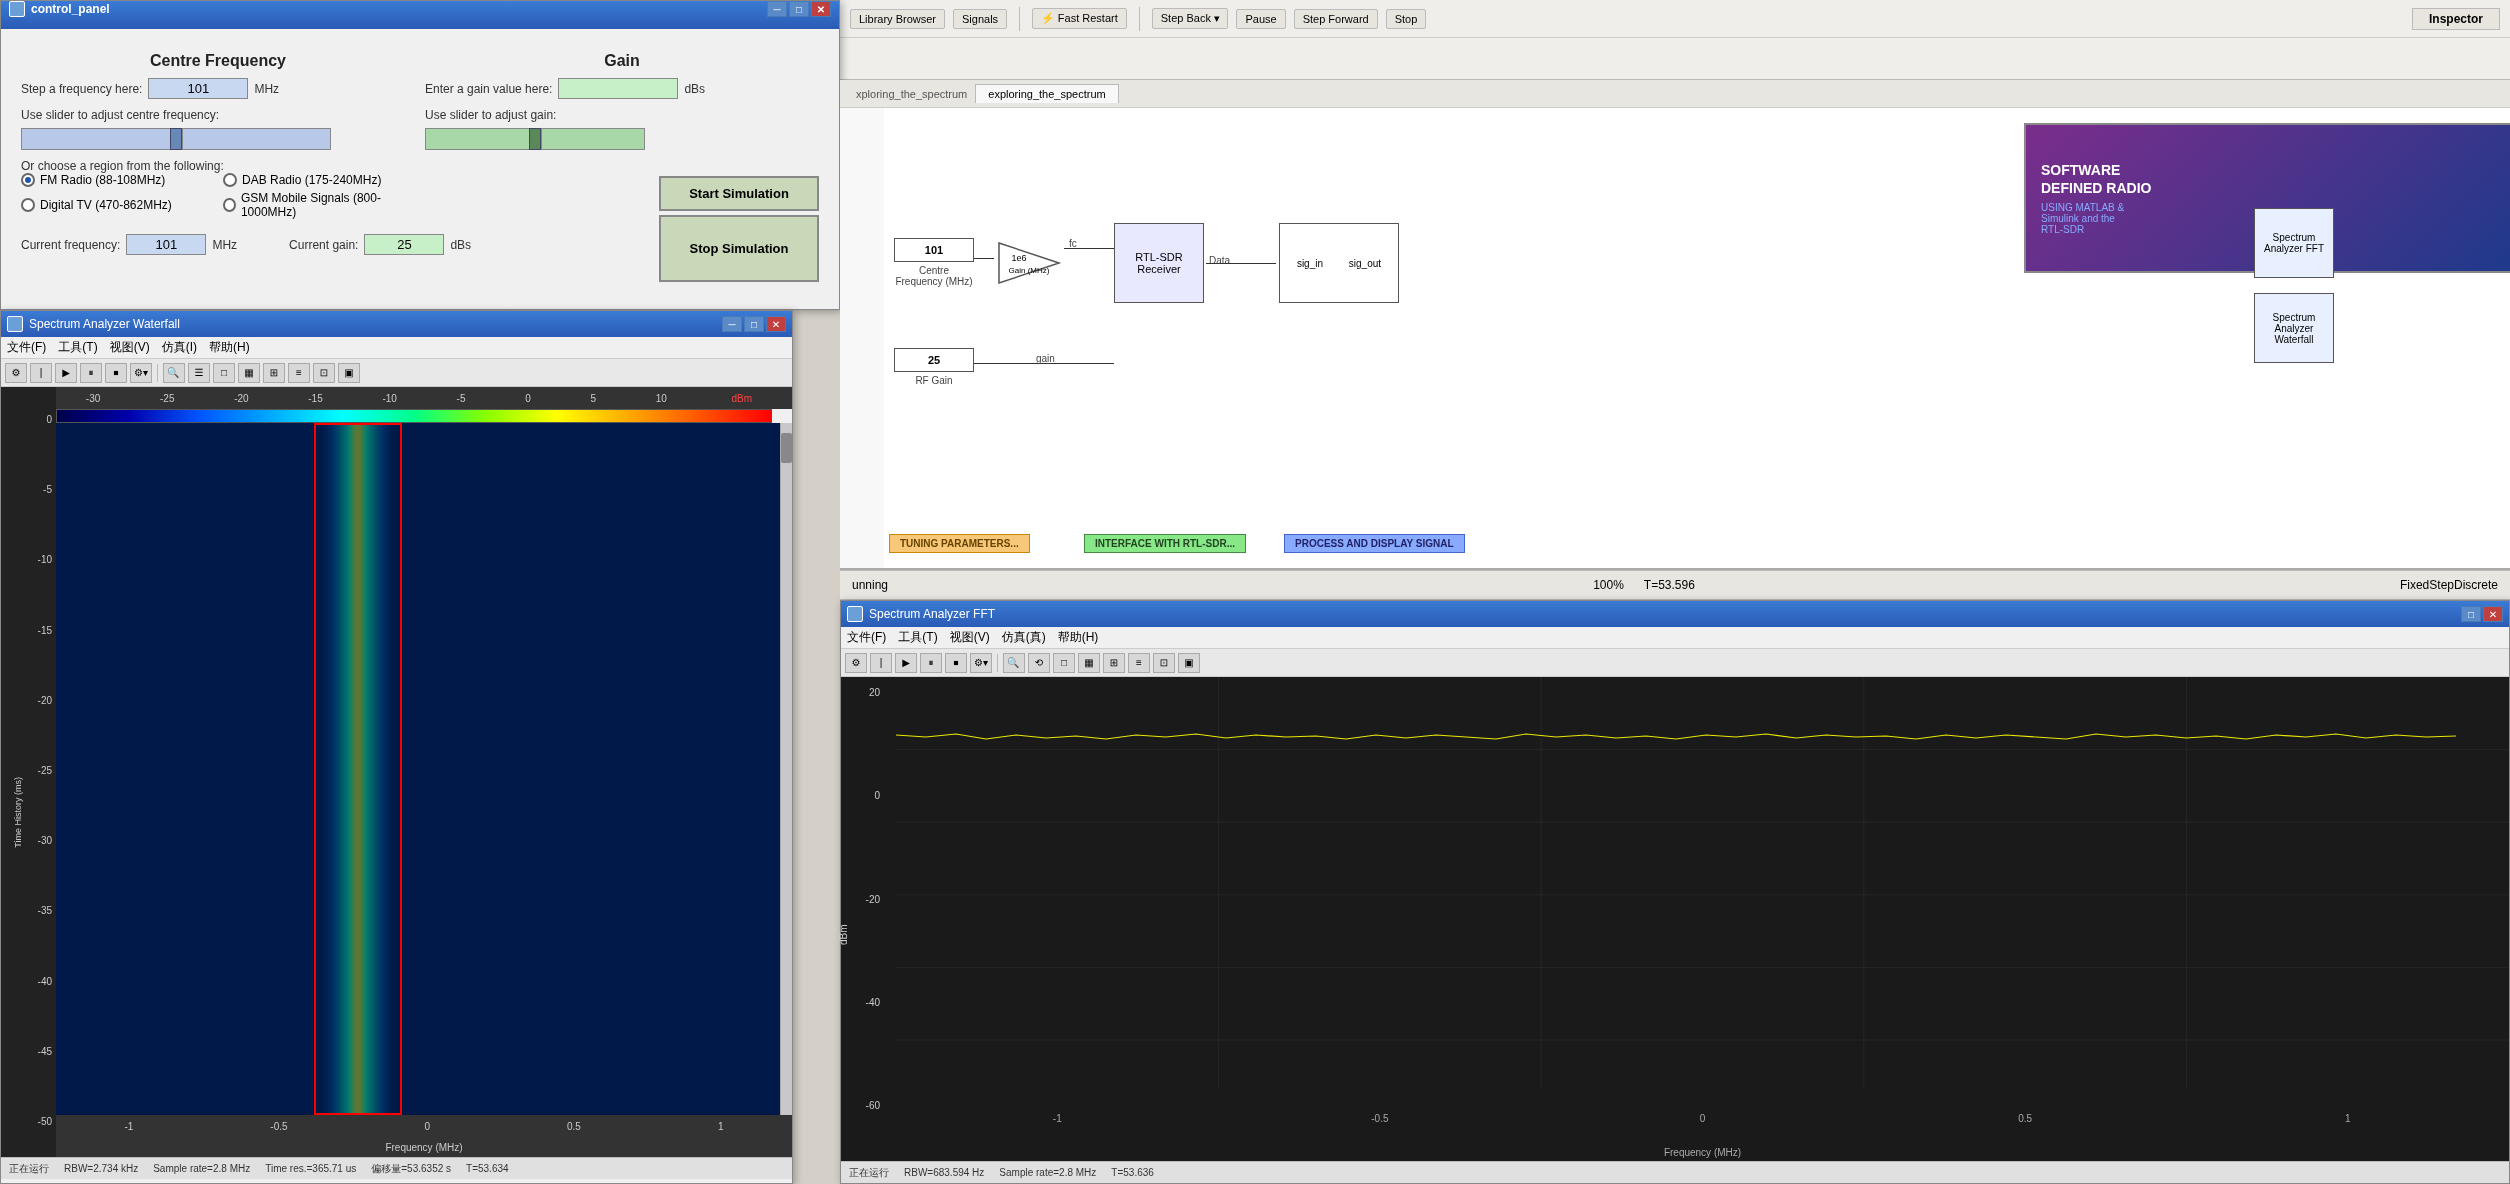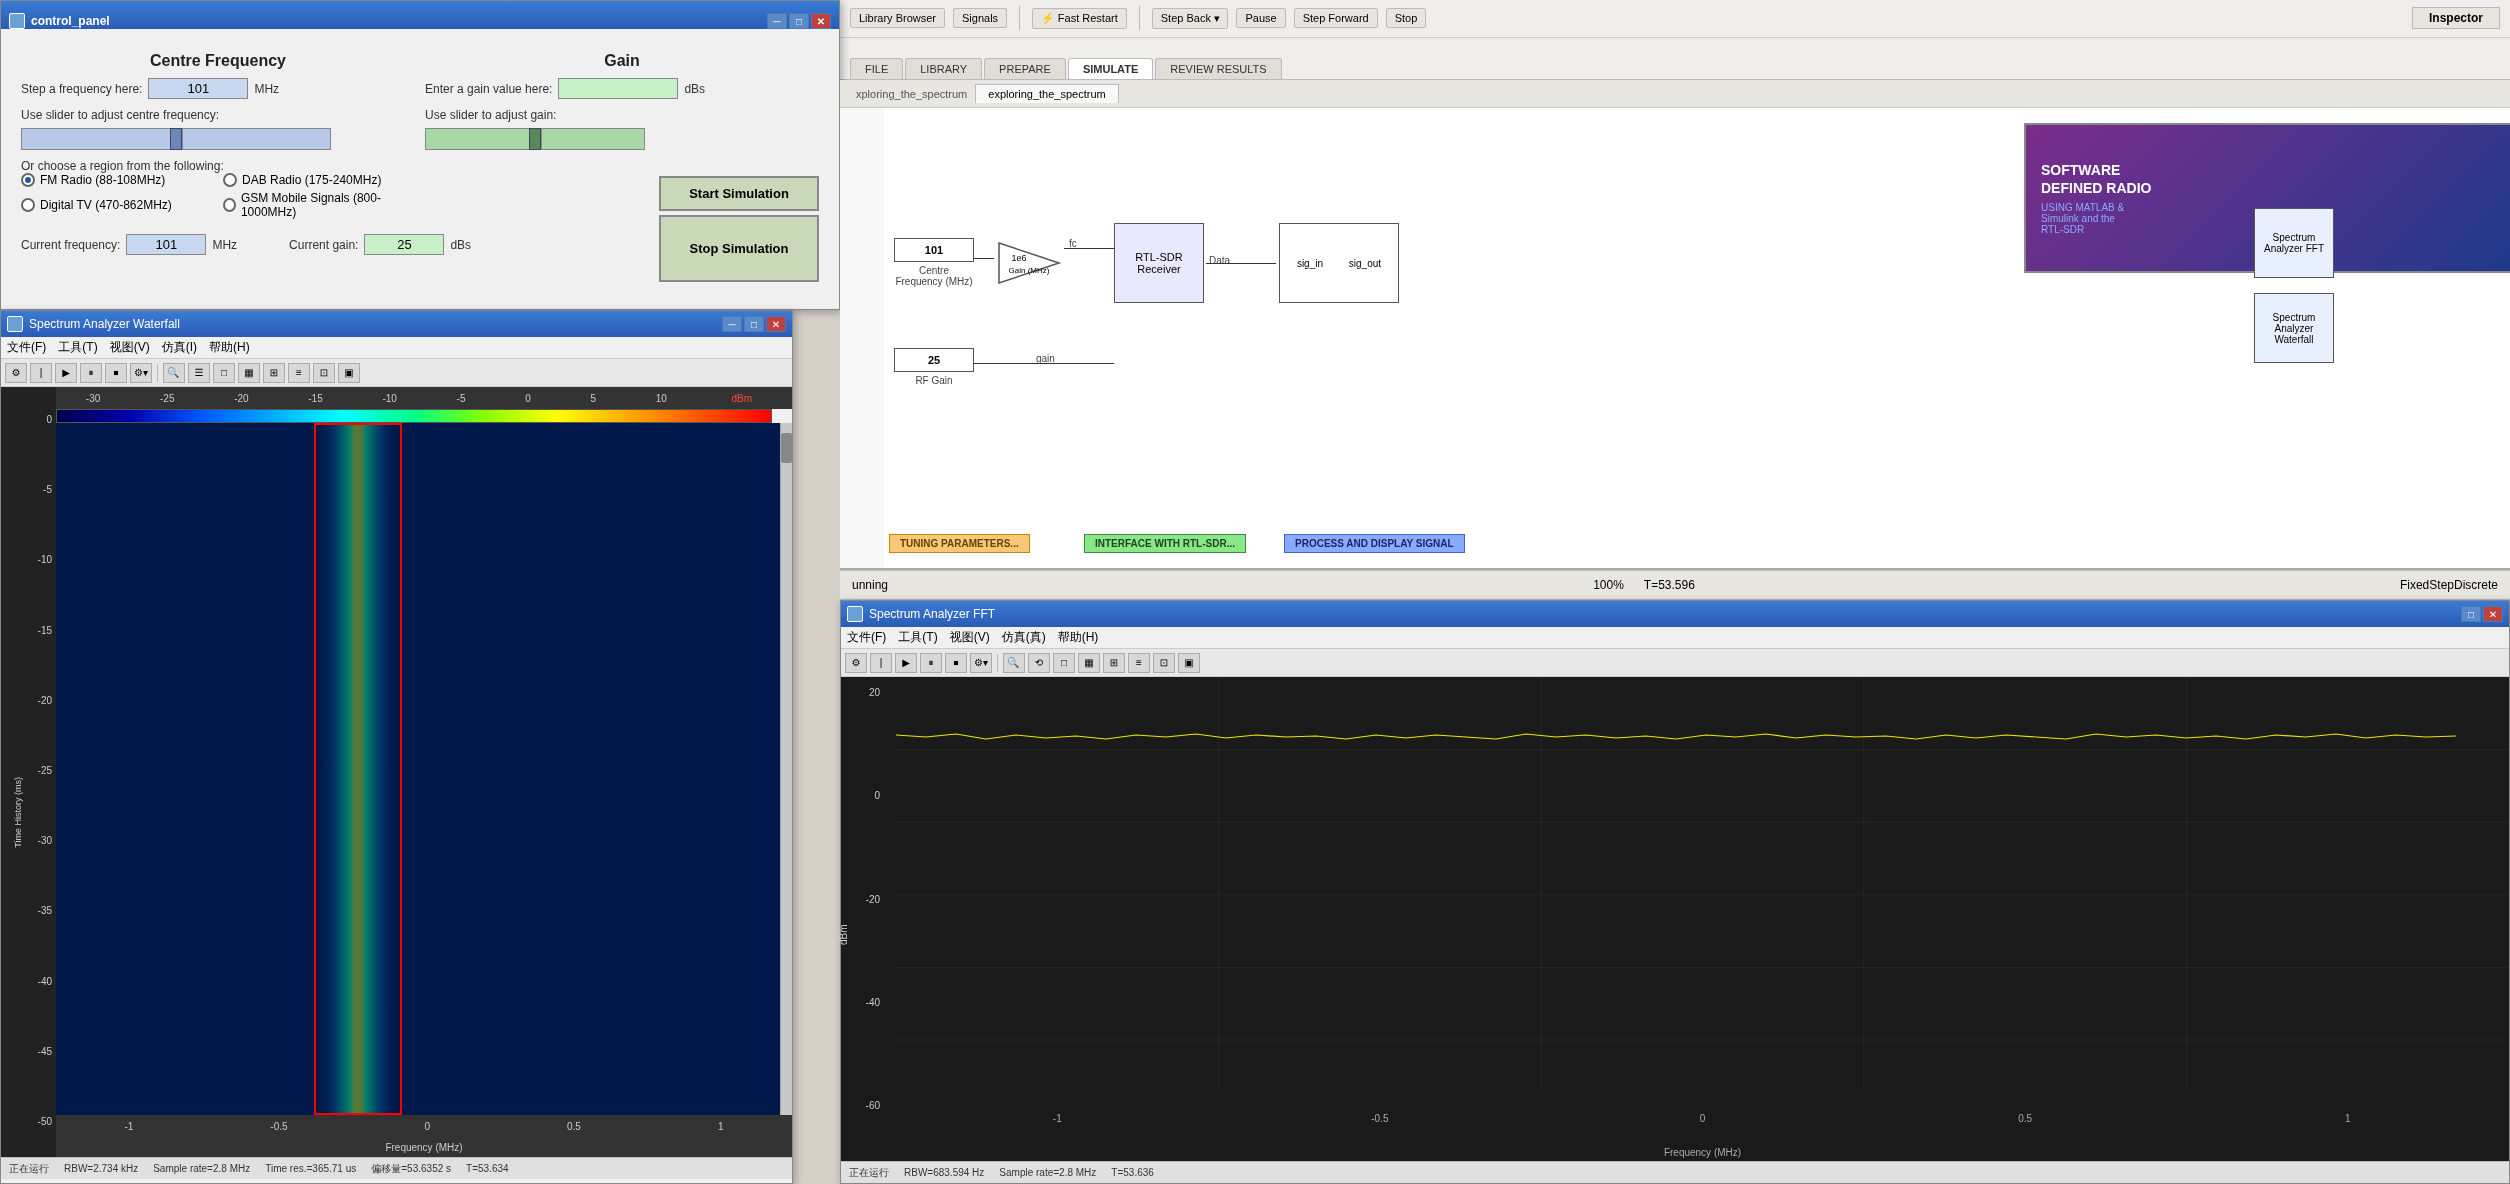--- a/index.html
+++ b/index.html
@@ -79,21 +79,21 @@
       width: 840px;
       height: 310px;
       background: #f0f0f0;
       border: 1px solid #888;
       box-shadow: 2px 2px 8px rgba(0,0,0,0.3);
     }
     .window-titlebar {
       height: 28px;
       background: linear-gradient(to bottom, #3a7bd5, #2a5bb5);
       display: flex;
-      align-items: flex-end;
+      align-items: flex-start;
       padding: 0 8px;
       color: white;
       font-size: 12px;
       font-weight: bold;
       justify-content: space-between;
     }
     .titlebar-left {
       display: flex;
       align-items: center;
       gap: 6px;
@@ -517,27 +517,20 @@
     <button class="toolbar-btn">Signals</button>
     <div style="width:1px;height:24px;background:#bbb;margin:0 4px;"></div>
     <button class="toolbar-btn">⚡ Fast Restart</button>
     <div style="width:1px;height:24px;background:#bbb;margin:0 4px;"></div>
     <button class="toolbar-btn">Step Back ▾</button>
     <button class="toolbar-btn">Pause</button>
     <button class="toolbar-btn">Step Forward</button>
     <button class="toolbar-btn">Stop</button>
     <div style="flex:1;"></div>
     <button class="inspector-btn">Inspector</button>
-  </div>
-  <div class="matlab-toolbar-tabs">
-    <div class="toolbar-tab">FILE</div>
-    <div class="toolbar-tab">LIBRARY</div>
-    <div class="toolbar-tab">PREPARE</div>
-    <div class="toolbar-tab active">SIMULATE</div>
-    <div class="toolbar-tab">REVIEW RESULTS</div>
   </div>
 </div>
 
 <div class="control-panel">
   <div class="window-titlebar">
     <div class="titlebar-left">
       <div class="titlebar-icon"></div>
       <span>control_panel</span>
     </div>
     <div class="titlebar-buttons">

